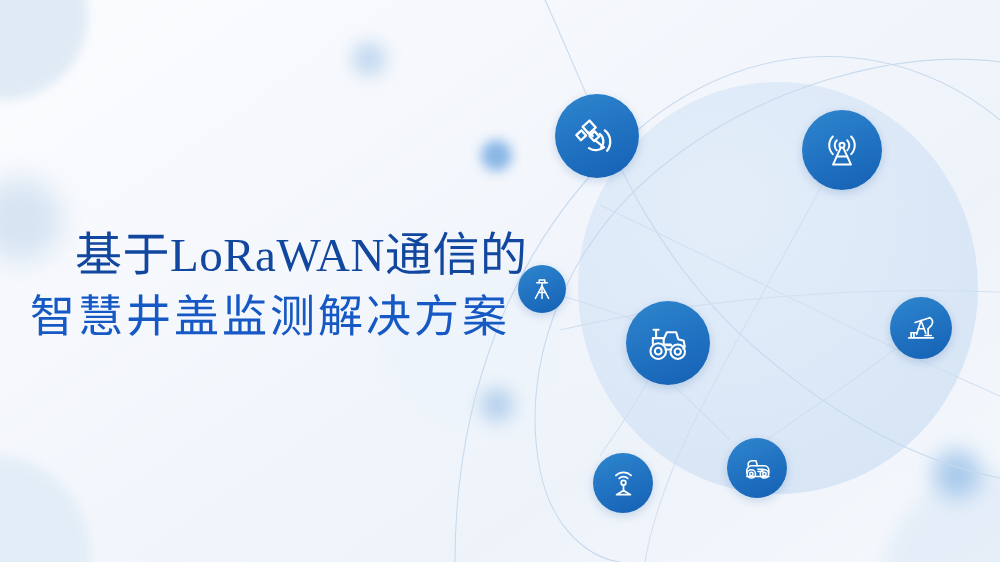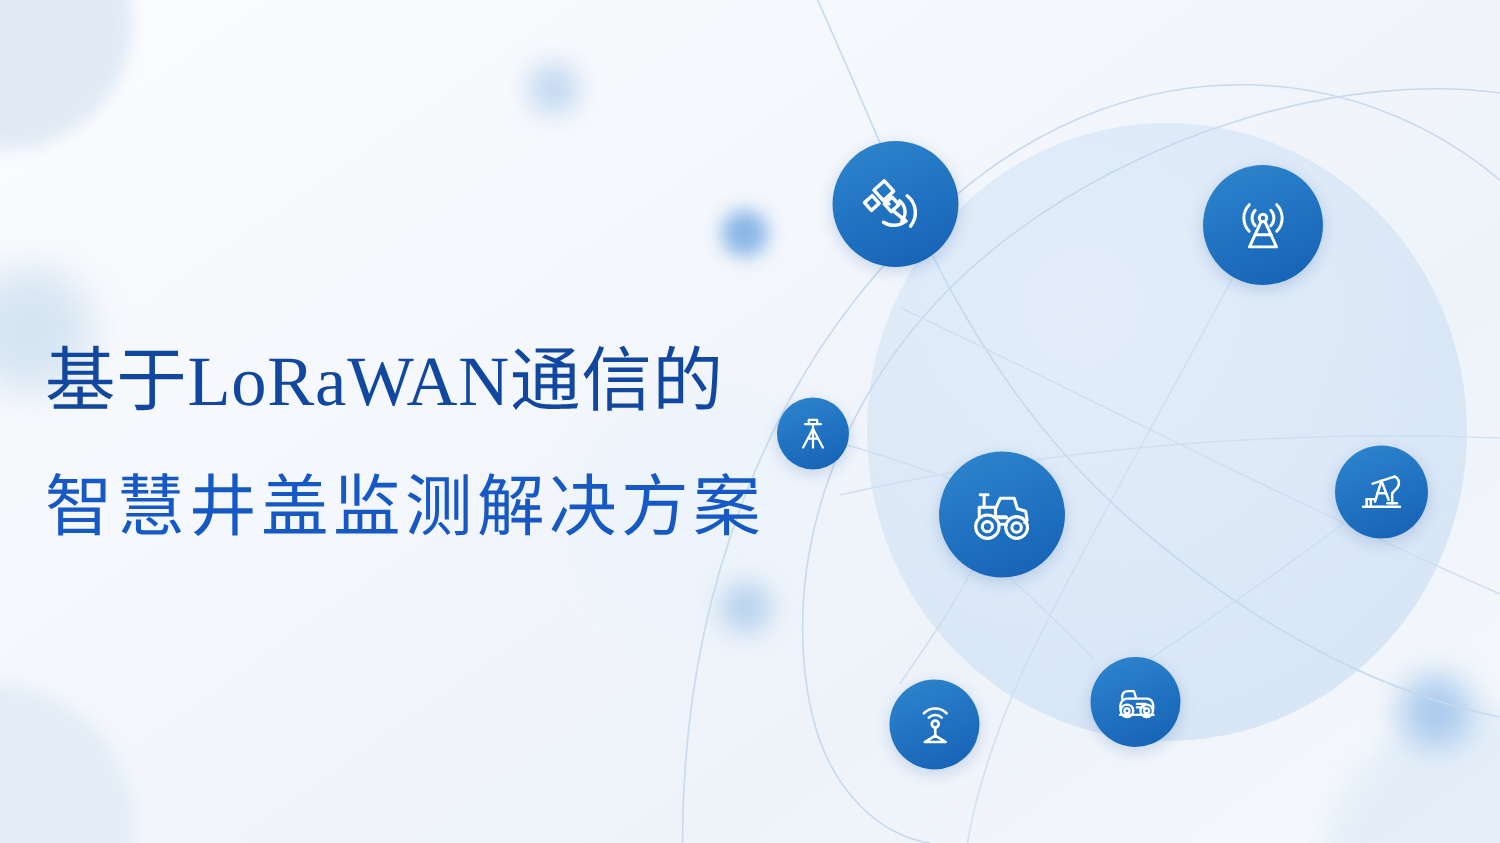--- a/index.html
+++ b/index.html
@@ -113,24 +113,25 @@
     top: 228px;
     width: 540px;
   }
   .title-line1 {
     font-family: "Liberation Serif", "DejaVu Serif", serif;
     font-size: 47px;
     line-height: 1.18;
     letter-spacing: .5px;
     color: #11479f;
     white-space: nowrap;
+    margin-left: 45px;
   }
   .title-line2 {
-    margin-top: 32px;
-    font-family: Liberation Mono, monospace;
+    margin-top: 8px;
+    font-family: Liberation Serif, serif;
     font-size: 45px;
     font-weight: 400;
     line-height: 1.18;
     letter-spacing: 3px;
     color: #1759c4;
     white-space: nowrap;
   }
 
   
   .node {

